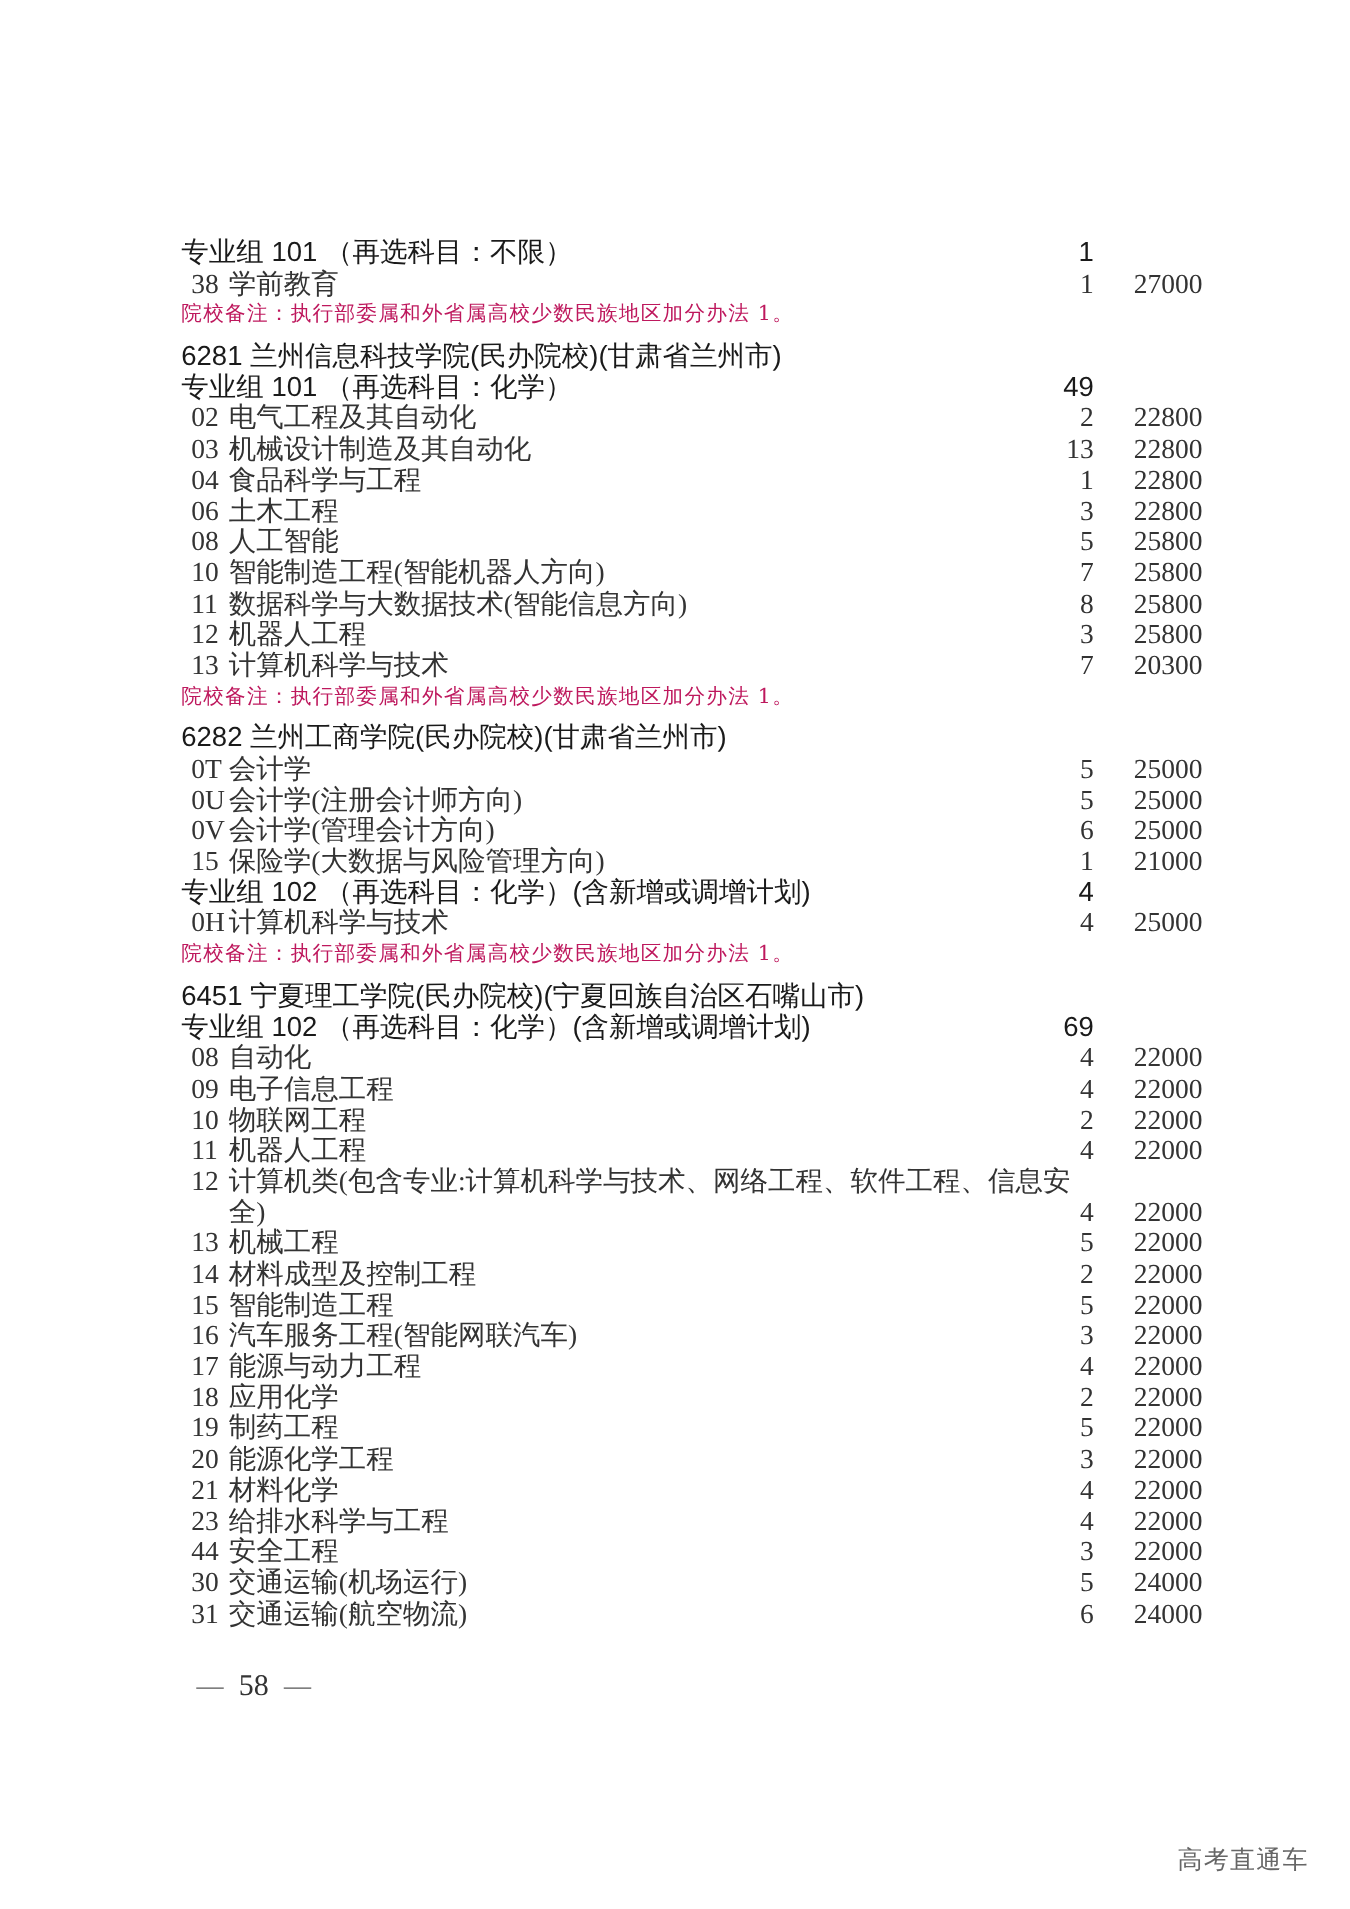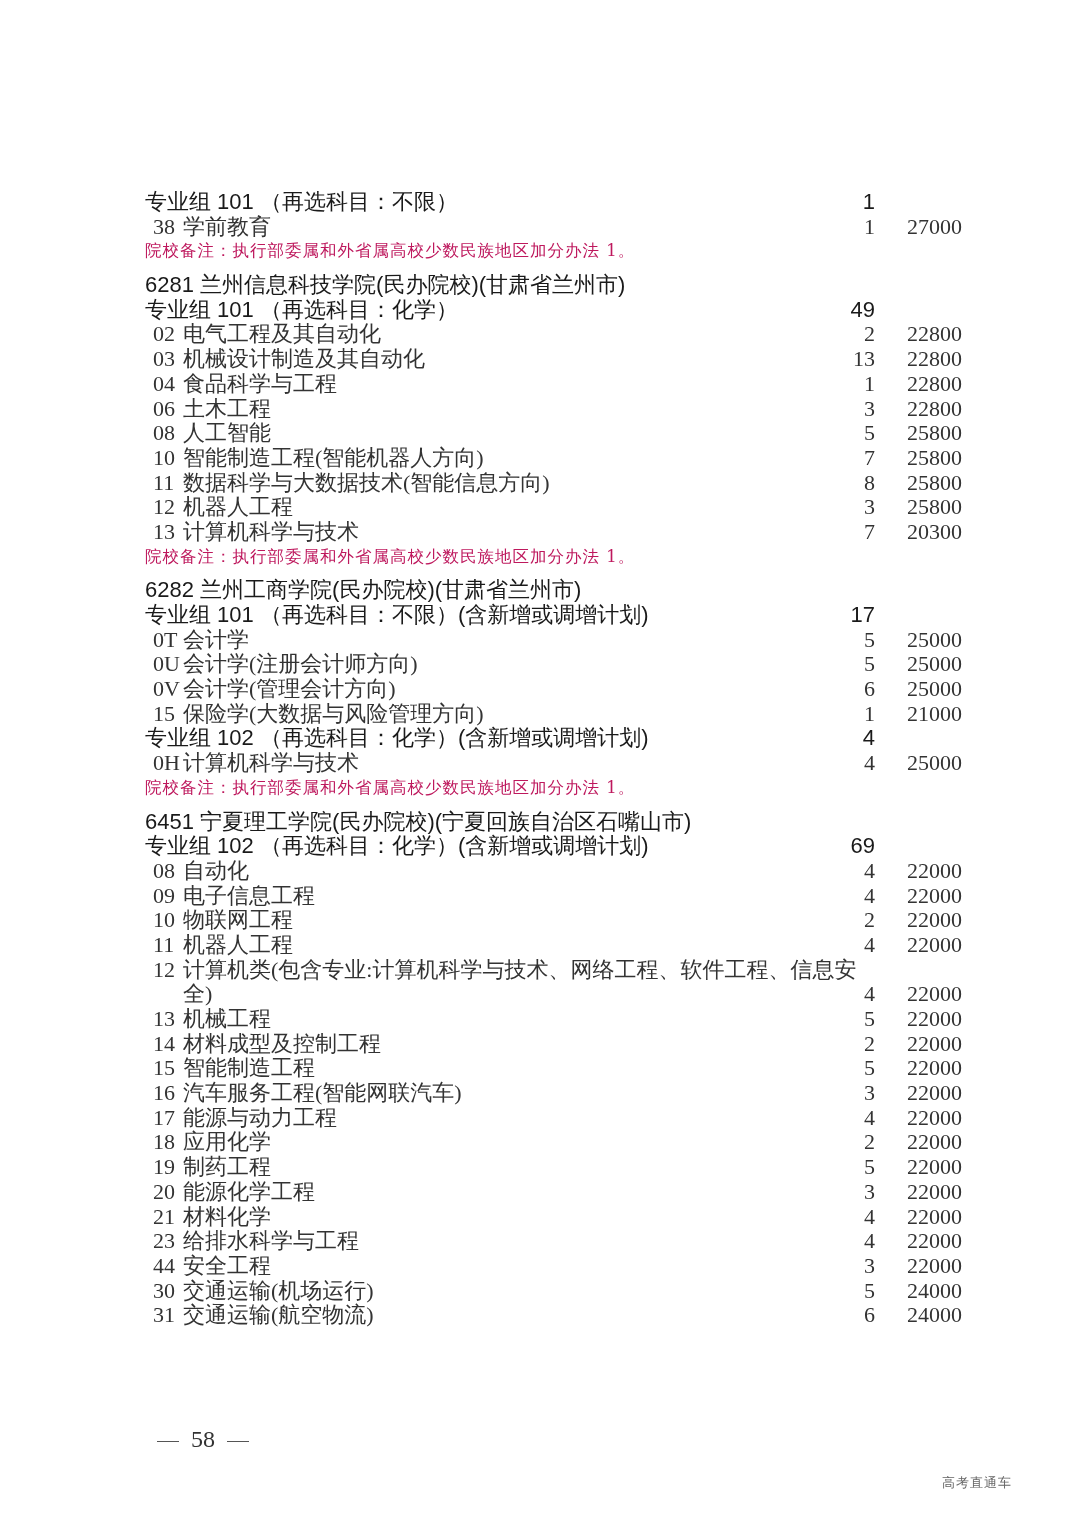--- a/index.html
+++ b/index.html
@@ -9,23 +9,23 @@
   .sans { font-family: "Liberation Sans", "DejaVu Sans", sans-serif; color: #1a1a1a; }
   .serif { font-family: "Liberation Serif", "DejaVu Serif", serif; color: #333; }
   .note { font-family: "DejaVu Serif", "Liberation Serif", serif; color: #be185d; letter-spacing: 1px; font-size: 16.5px; }
   .gap { height: 9px; }
   .code { display: inline-block; width: 30px; padding-left: 8px; }
   .major-name { display: inline-block; }
   .count { position: absolute; left: 690px; width: 40px; text-align: right; top: 0; }
   .count.group { left: 690px; }
   .fee { position: absolute; left: 762px; top: 0; }
   .wrap2 { padding-left: 38px; }
-  .page-num { position: absolute; left: 145px; top: 1426px; font-family: "Liberation Serif", serif; font-size: 24px; color: #333; }
+  .page-num { position: absolute; left: 145px; top: 1336px; font-family: "Liberation Serif", serif; font-size: 24px; color: #333; }
   .page-num .dash { display: inline-block; width: 22px; border-top: 1.5px solid #555; vertical-align: middle; margin: 0 12px; }
-  .watermark { position: absolute; left: 942px; top: 1474px; font-family: "DejaVu Sans", sans-serif; font-size: 13px; color: #666; letter-spacing: 1px; text-align: center; }
+  .watermark { position: absolute; left: 942px; top: 1474px; font-family: "DejaVu Sans", sans-serif; font-size: 20px; color: #666; letter-spacing: 1px; text-align: center; }
 </style>
 </head>
 <body>
 
 <div class="content">
 
   <div>
     <div class="line sans">
       <span>专业组 101 （再选科目：不限）</span>
       <span class="count group">1</span>
@@ -53,24 +53,20 @@
     <div class="line serif"><span class="code">10</span><span class="major-name">智能制造工程(智能机器人方向)</span><span class="count">7</span><span class="fee">25800</span></div>
     <div class="line serif"><span class="code">11</span><span class="major-name">数据科学与大数据技术(智能信息方向)</span><span class="count">8</span><span class="fee">25800</span></div>
     <div class="line serif"><span class="code">12</span><span class="major-name">机器人工程</span><span class="count">3</span><span class="fee">25800</span></div>
     <div class="line serif"><span class="code">13</span><span class="major-name">计算机科学与技术</span><span class="count">7</span><span class="fee">20300</span></div>
     <div class="line note">院校备注：执行部委属和外省属高校少数民族地区加分办法 1。</div>
   </div>
   <div class="gap"></div>
 
   <div>
     <div class="line sans">6282  兰州工商学院(民办院校)(甘肃省兰州市)</div>
-    <div class="line sans">
-      <span>专业组 101 （再选科目：不限）(含新增或调增计划)</span>
-      <span class="count group">17</span>
-    </div>
     <div class="line serif"><span class="code">0T</span><span class="major-name">会计学</span><span class="count">5</span><span class="fee">25000</span></div>
     <div class="line serif"><span class="code">0U</span><span class="major-name">会计学(注册会计师方向)</span><span class="count">5</span><span class="fee">25000</span></div>
     <div class="line serif"><span class="code">0V</span><span class="major-name">会计学(管理会计方向)</span><span class="count">6</span><span class="fee">25000</span></div>
     <div class="line serif"><span class="code">15</span><span class="major-name">保险学(大数据与风险管理方向)</span><span class="count">1</span><span class="fee">21000</span></div>
     <div class="line sans">
       <span>专业组 102 （再选科目：化学）(含新增或调增计划)</span>
       <span class="count group">4</span>
     </div>
     <div class="line serif"><span class="code">0H</span><span class="major-name">计算机科学与技术</span><span class="count">4</span><span class="fee">25000</span></div>
     <div class="line note">院校备注：执行部委属和外省属高校少数民族地区加分办法 1。</div>

